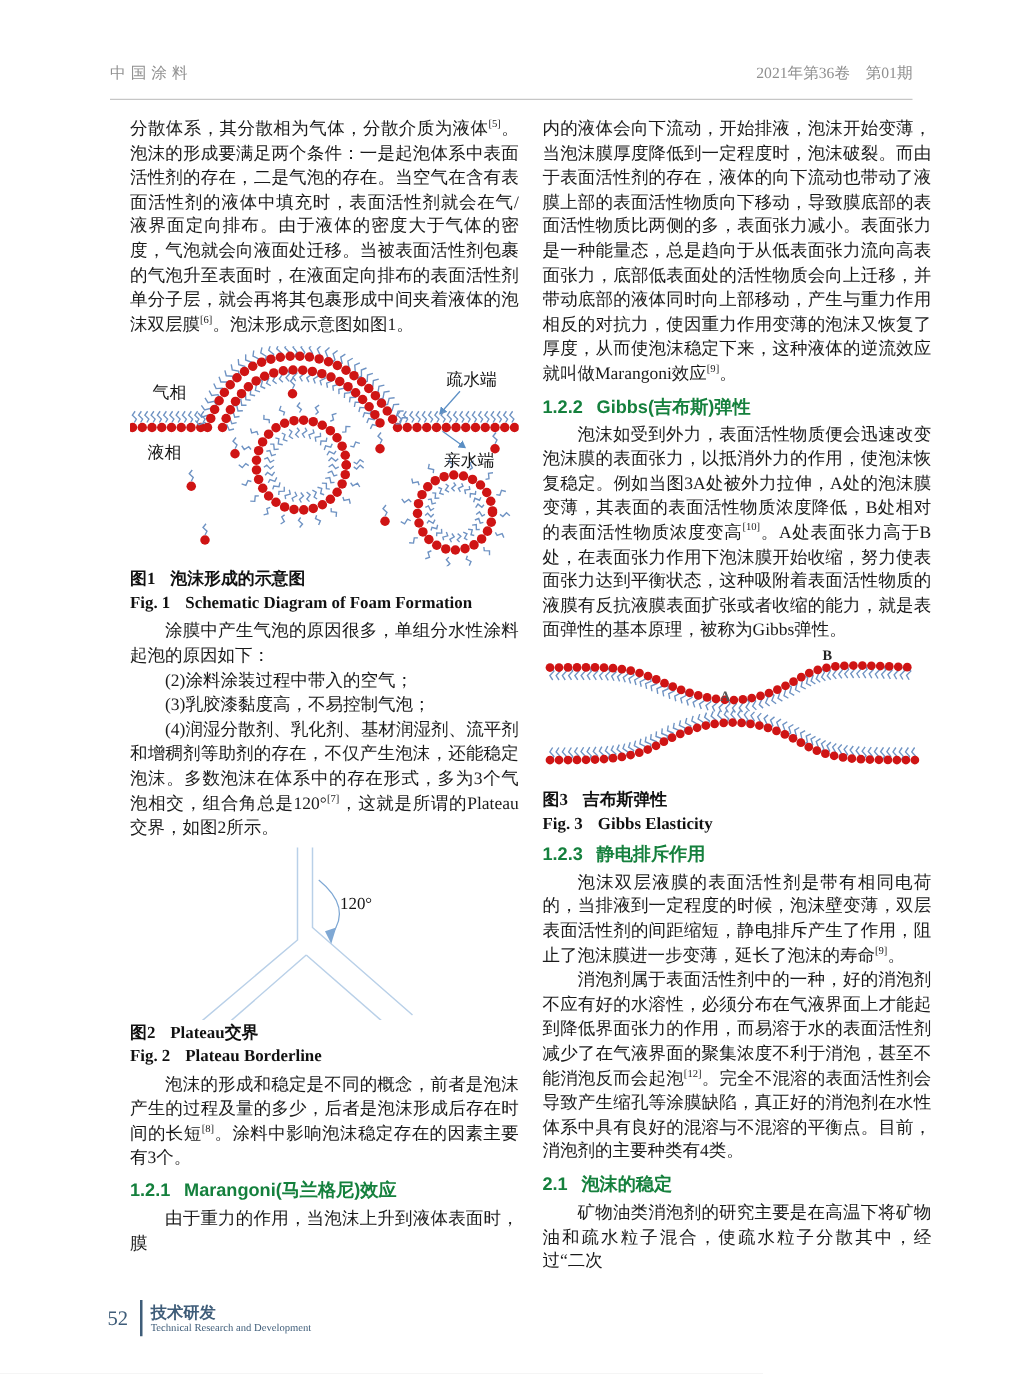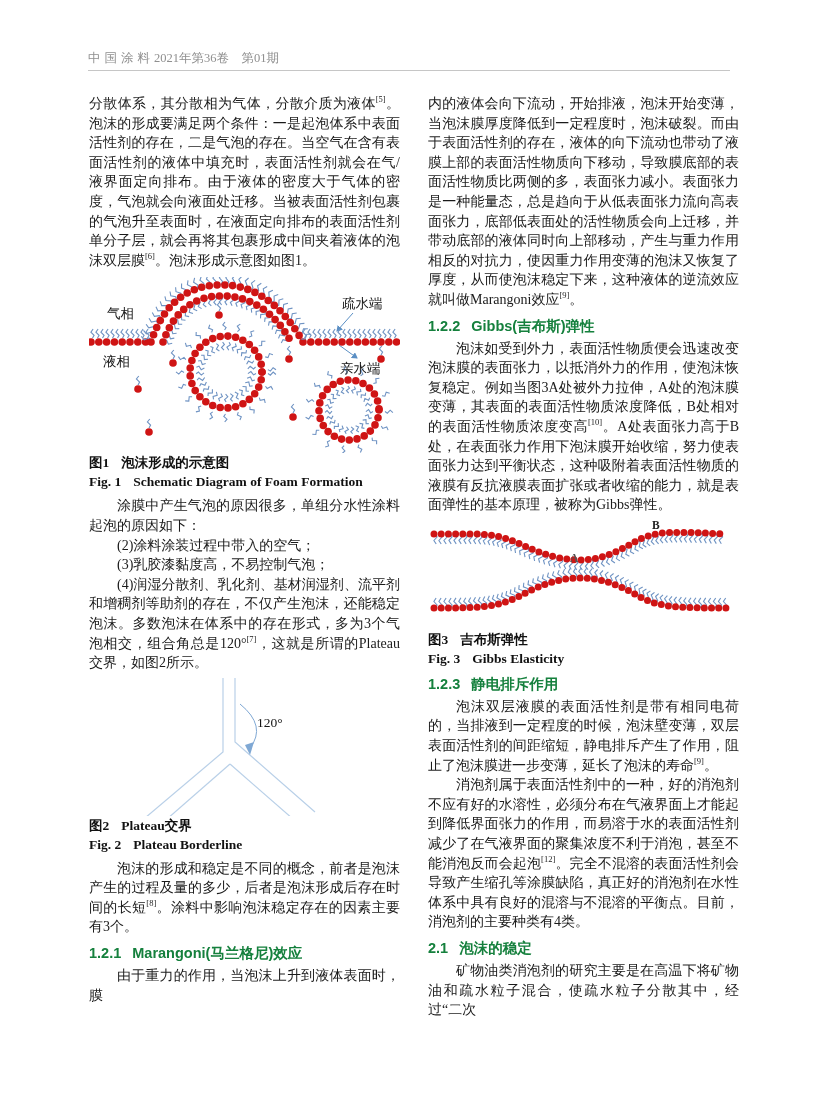--- a/index.html
+++ b/index.html
@@ -1,23 +1,23 @@
 <!DOCTYPE html>
 <html><head>
 <meta charset="utf-8">
 <style>
   html,body{margin:0;padding:0;background:#e8e8e8;}
   .page{position:relative;width:816px;height:1099px;background:#ffffff;margin:0 auto;overflow:hidden;
         font-family:"Liberation Serif","DejaVu Serif",serif;color:#1a1a1a;}
   
-  .header{position:absolute;left:88px;right:86px;top:50px;display:flex;
-          align-items:flex-end;font-size:12.5px;color:#8f8f8f;padding-bottom:3px;border-bottom:1px solid #c6c6c6;}
+  .header{position:absolute;left:88px;right:86px;top:50px;display:flex;justify-content:space-between;
+          align-items:flex-end;font-size:12.5px;color:#8f8f8f;padding-bottom:12px;border-bottom:1px solid #c6c6c6;}
   .journal-name{letter-spacing:4px;}
   
-  .columns{position:absolute;left:89px;top:94px;width:642px;display:flex;gap:28px;}
+  .columns{position:absolute;left:104px;top:94px;width:642px;display:flex;gap:19px;}
   .col{width:311px;font-size:14px;line-height:19.6px;text-align:justify;}
   p{margin:0;}
   .indent{text-indent:2em;}
   sup{font-size:8.5px;line-height:0;}
   
   .heading{font-family:"Liberation Sans","DejaVu Sans",sans-serif;font-weight:bold;color:#15803d;
            text-align:left;margin:7px 0 3px 0;font-size:14.5px;line-height:19px;}
   .heading .num{margin-right:11px;}
   .h-large{font-size:19px;line-height:24px;margin:13px 0 8px 0;}
   
@@ -656,13 +656,21 @@
 
       <p class="indent">消泡剂属于表面活性剂中的一种，好的消泡剂不应有好的水溶性，必须分布在气液界面上才能起到降低界面张力的作用，而易溶于水的表面活性剂减少了在气液界面的聚集浓度不利于消泡，甚至不能消泡反而会起泡<sup>[12]</sup>。完全不混溶的表面活性剂会导致产生缩孔等涂膜缺陷，真正好的消泡剂在水性体系中具有良好的混溶与不混溶的平衡点。目前，消泡剂的主要种类有4类。</p>
 
       <div class="heading">
         <span class="num">2.1</span><span>泡沫的稳定</span>
       </div>
       <p class="indent">矿物油类消泡剂的研究主要是在高温下将矿物油和疏水粒子混合，使疏水粒子分散其中，经过“二次</p>
     </div>
   </div>
 
+  <div class="footer">
+    <span class="page-num">52</span>
+    <span class="footer-divider"></span>
+    <span class="footer-sec">
+      <div class="sec-zh">技术研发</div>
+      <div class="sec-en">Technical Research and Development</div>
+    </span>
+  </div>
 </div>
 
 </body></html>

